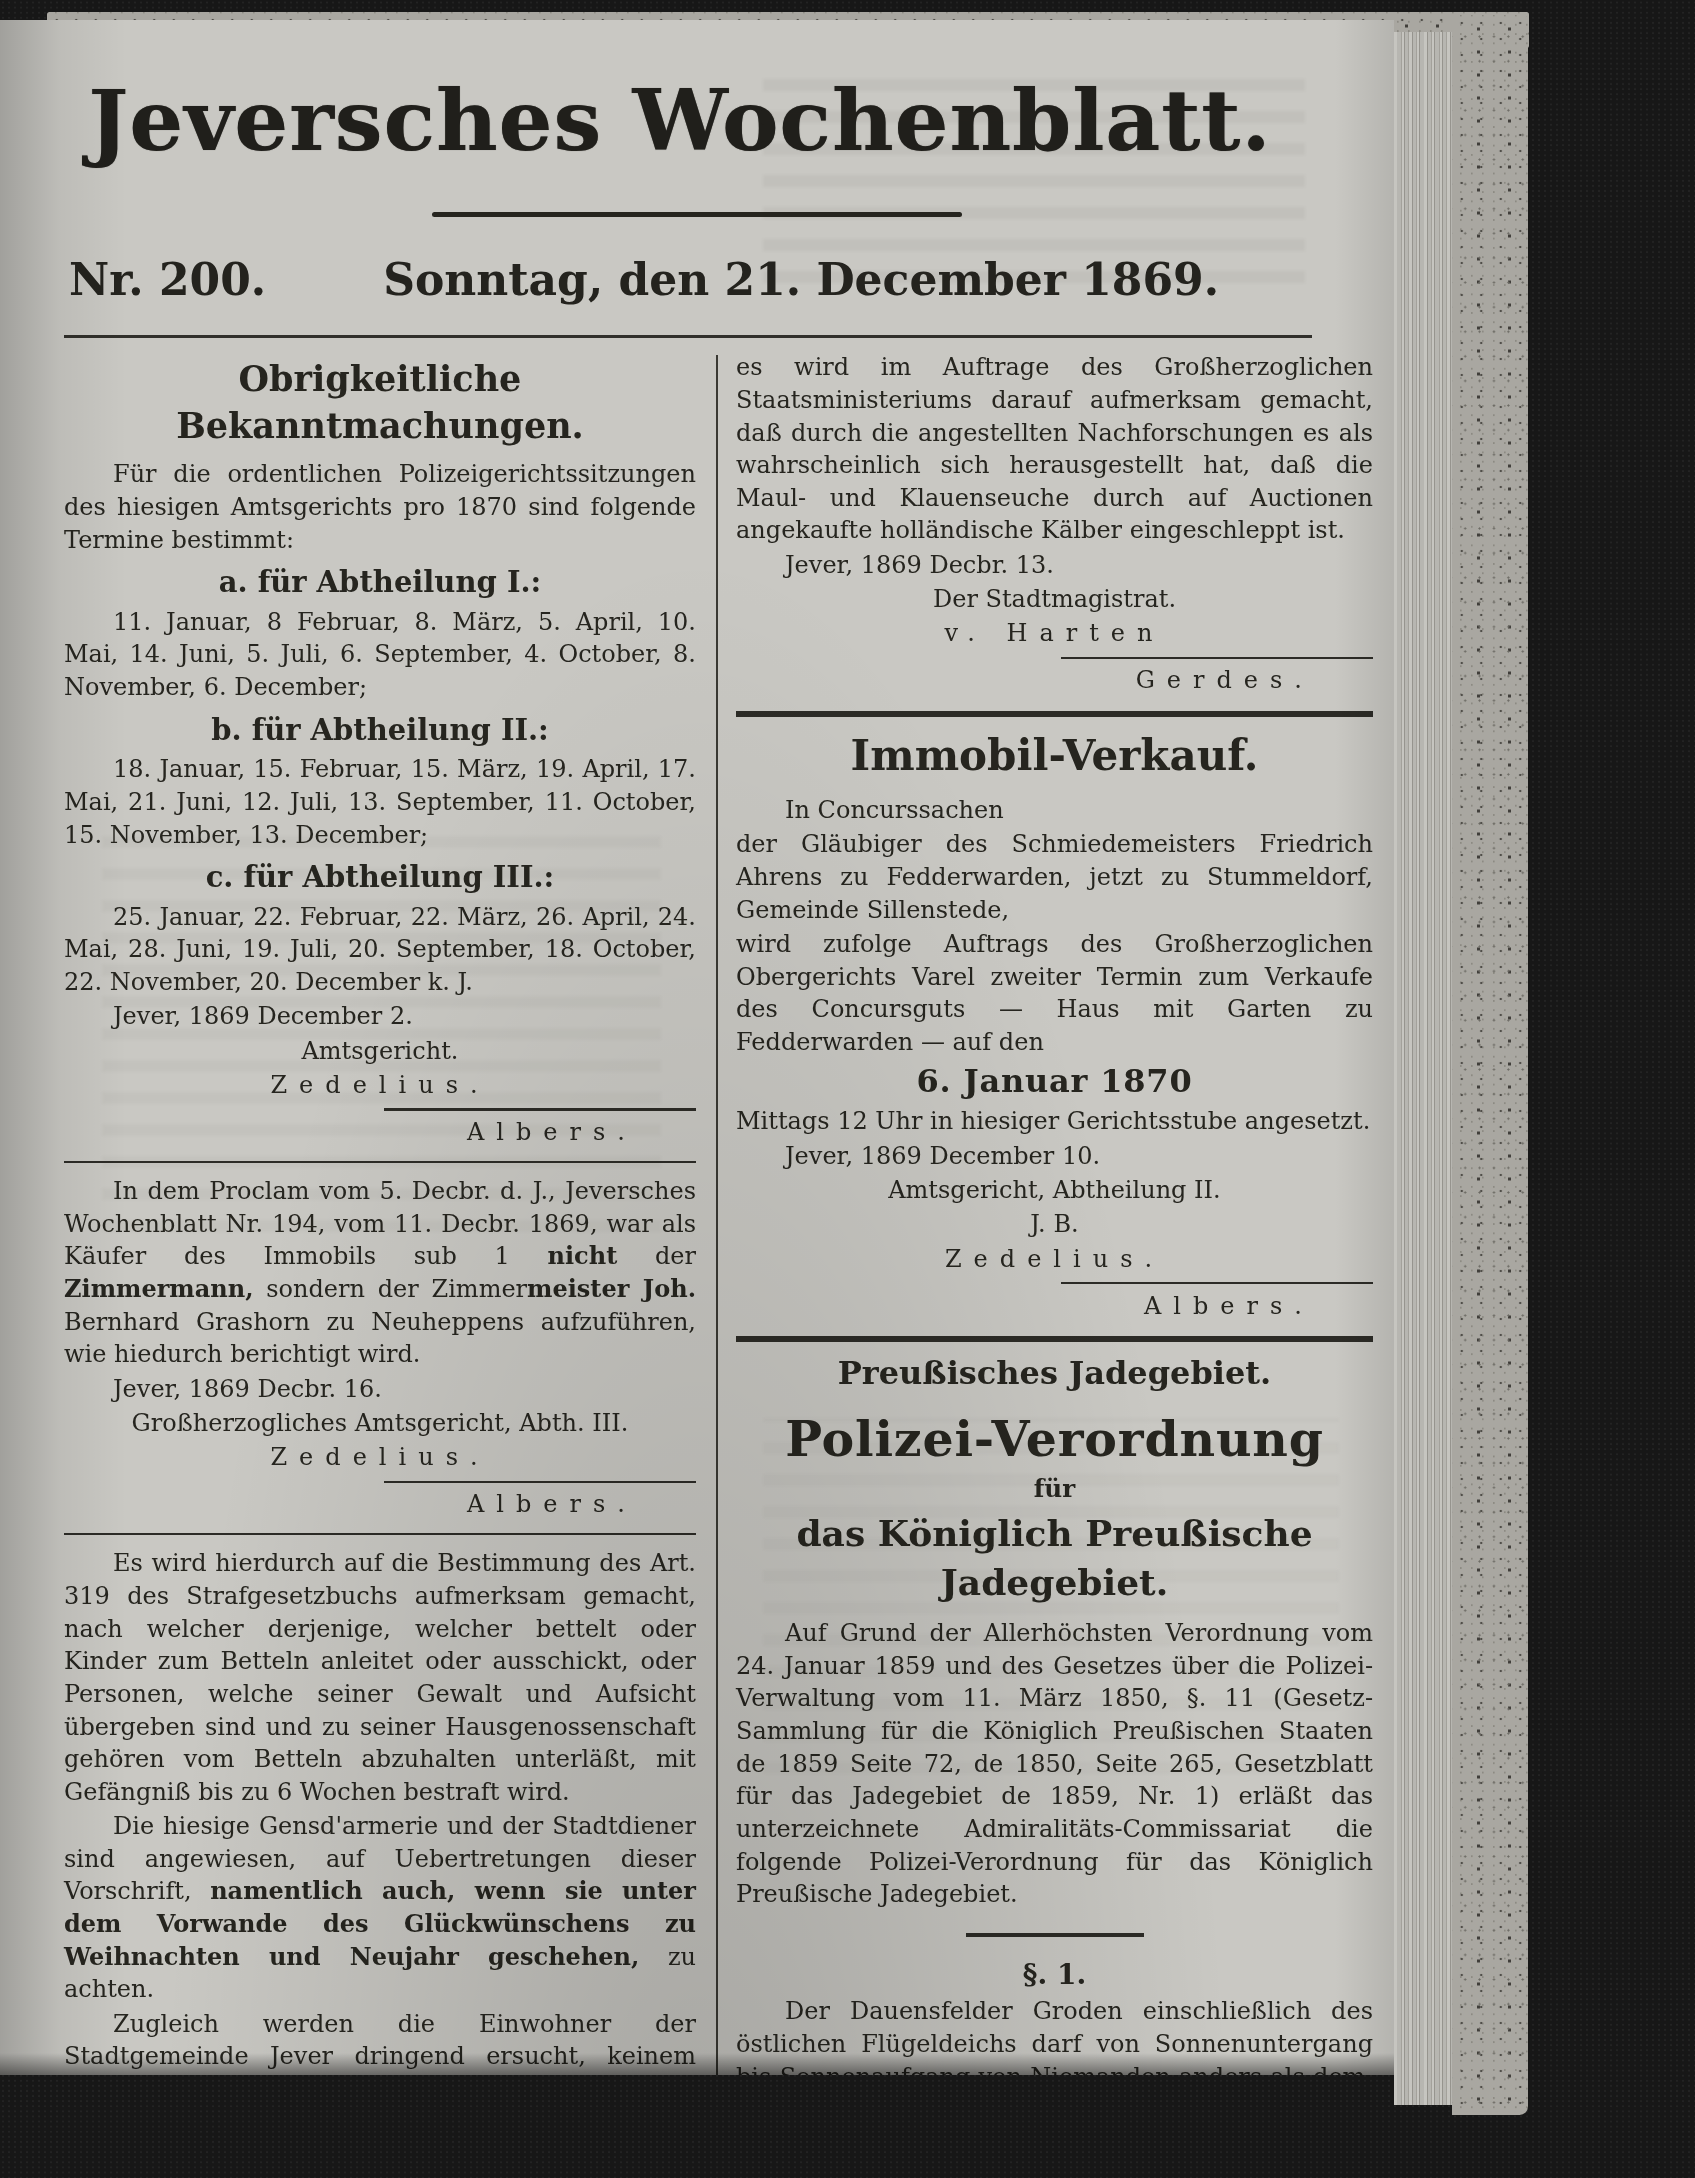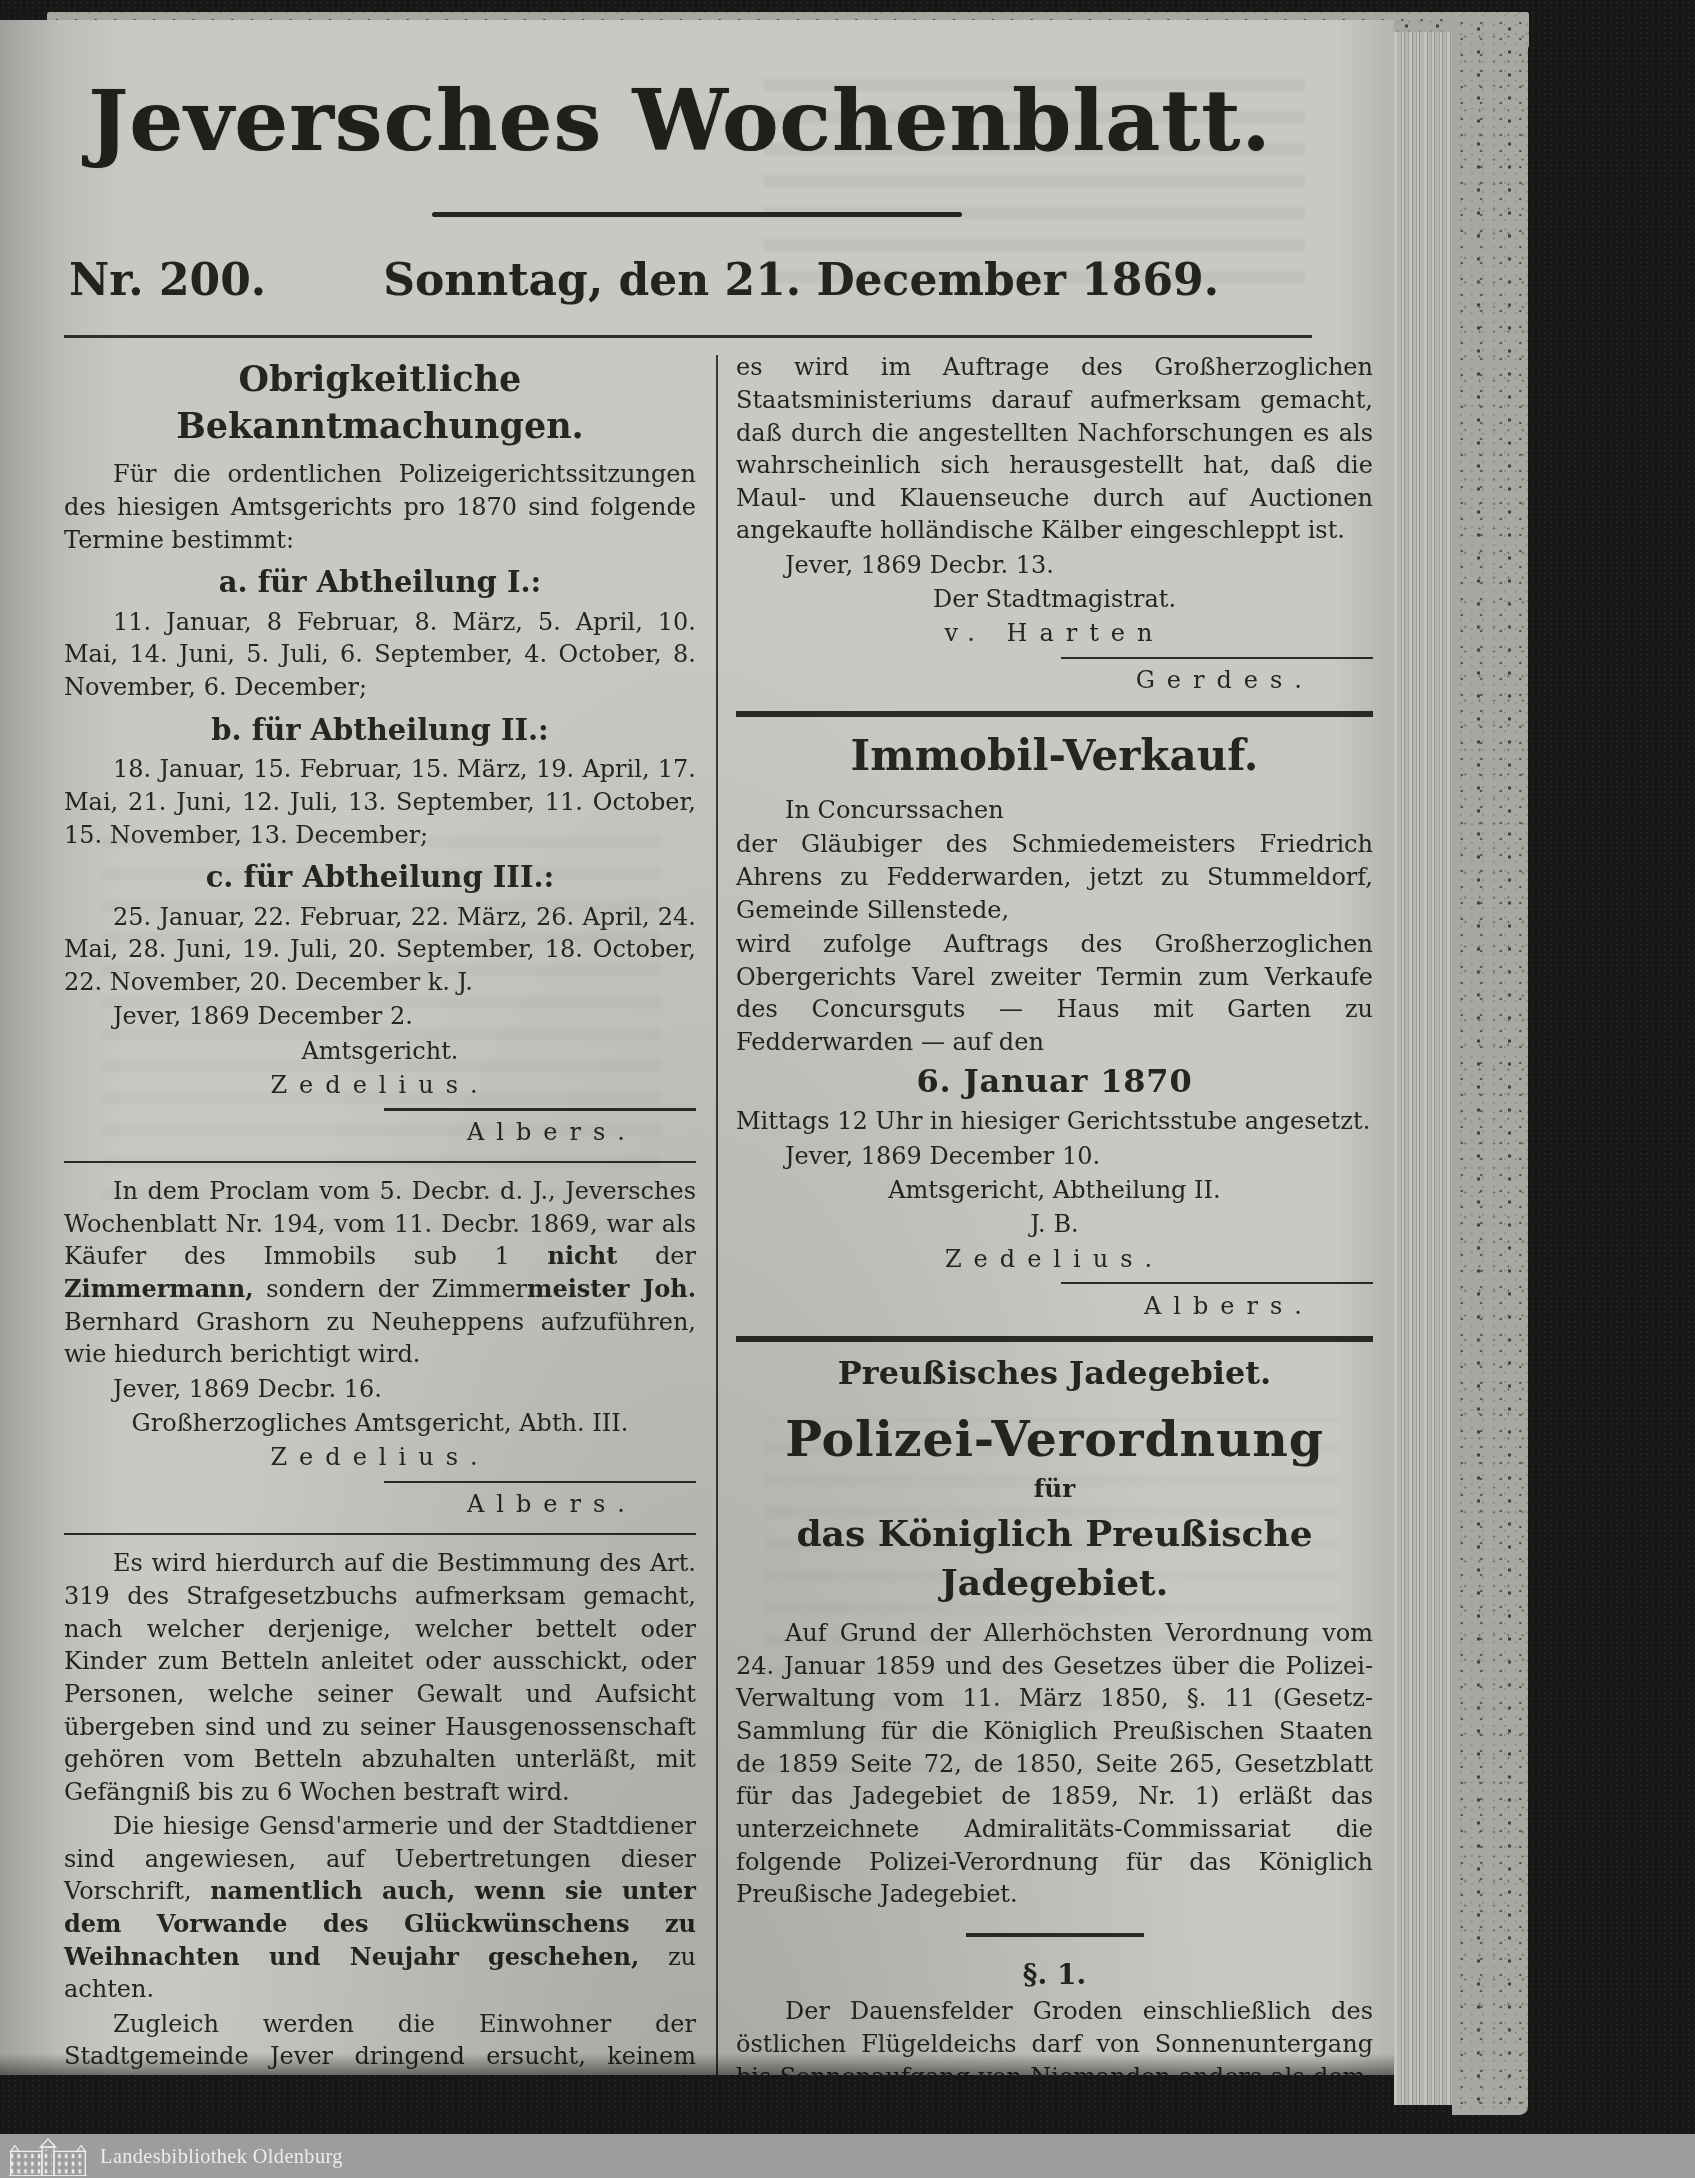--- a/index.html
+++ b/index.html
@@ -152,33 +152,15 @@
         <h3 class="v-sub">das Königlich Preußische Jadegebiet.</h3>
         <p class="ind">Auf Grund der Allerhöchsten Verordnung vom 24. Januar 1859 und des Gesetzes über die Polizei-Verwaltung vom 11. März 1850, §. 11 (Gesetz-Sammlung für die Königlich Preußischen Staaten de 1859 Seite 72, de 1850, Seite 265, Gesetzblatt für das Jadegebiet de 1859, Nr. 1) erläßt das unterzeichnete Admiralitäts-Commissariat die folgende Polizei-Verordnung für das Königlich Preußische Jadegebiet.</p>
         <div class="mini-rule"></div>
         <p class="par-head">§. 1.</p>
         <p class="ind">Der Dauensfelder Groden einschließlich des östlichen Flügeldeichs darf von Sonnenuntergang bis Sonnenaufgang von Niemanden anders als dem, welchen dienstliche Beschäftigungen dahin führen, betreten werden.</p>
 
       </div>
     </div>
   </div>
 
-  <div class="footer">
-    <svg class="logo" width="78" height="39" viewBox="0 0 92 46">
-      <defs>
-        <pattern id="win" width="8" height="9" patternUnits="userSpaceOnUse">
-          <rect x="2" y="2" width="3" height="5" fill="#ededeb"></rect>
-        </pattern>
-      </defs>
-      <polygon points="37,12 46,2 55,12" fill="none" stroke="#ededeb" stroke-width="1.6"></polygon>
-      <rect x="39" y="12" width="14" height="34" fill="none" stroke="#ededeb" stroke-width="1.6"></rect>
-      <polygon points="2,17 7,10 12,17" fill="none" stroke="#ededeb" stroke-width="1.4"></polygon>
-      <polygon points="80,17 85,10 90,17" fill="none" stroke="#ededeb" stroke-width="1.4"></polygon>
-      <rect x="2" y="17" width="37" height="29" fill="url(#win)" stroke="#ededeb" stroke-width="1.6"></rect>
-      <rect x="53" y="17" width="37" height="29" fill="url(#win)" stroke="#ededeb" stroke-width="1.6"></rect>
-      <rect x="41.5" y="15" width="9" height="31" fill="url(#win)" stroke="none"></rect>
-      <line x1="0" y1="46" x2="92" y2="46" stroke="#ededeb" stroke-width="2"></line>
-    </svg>
-    <span class="lib-name">Landesbibliothek Oldenburg</span>
-  </div>
 
 </div>
 
 
 </body></html>

